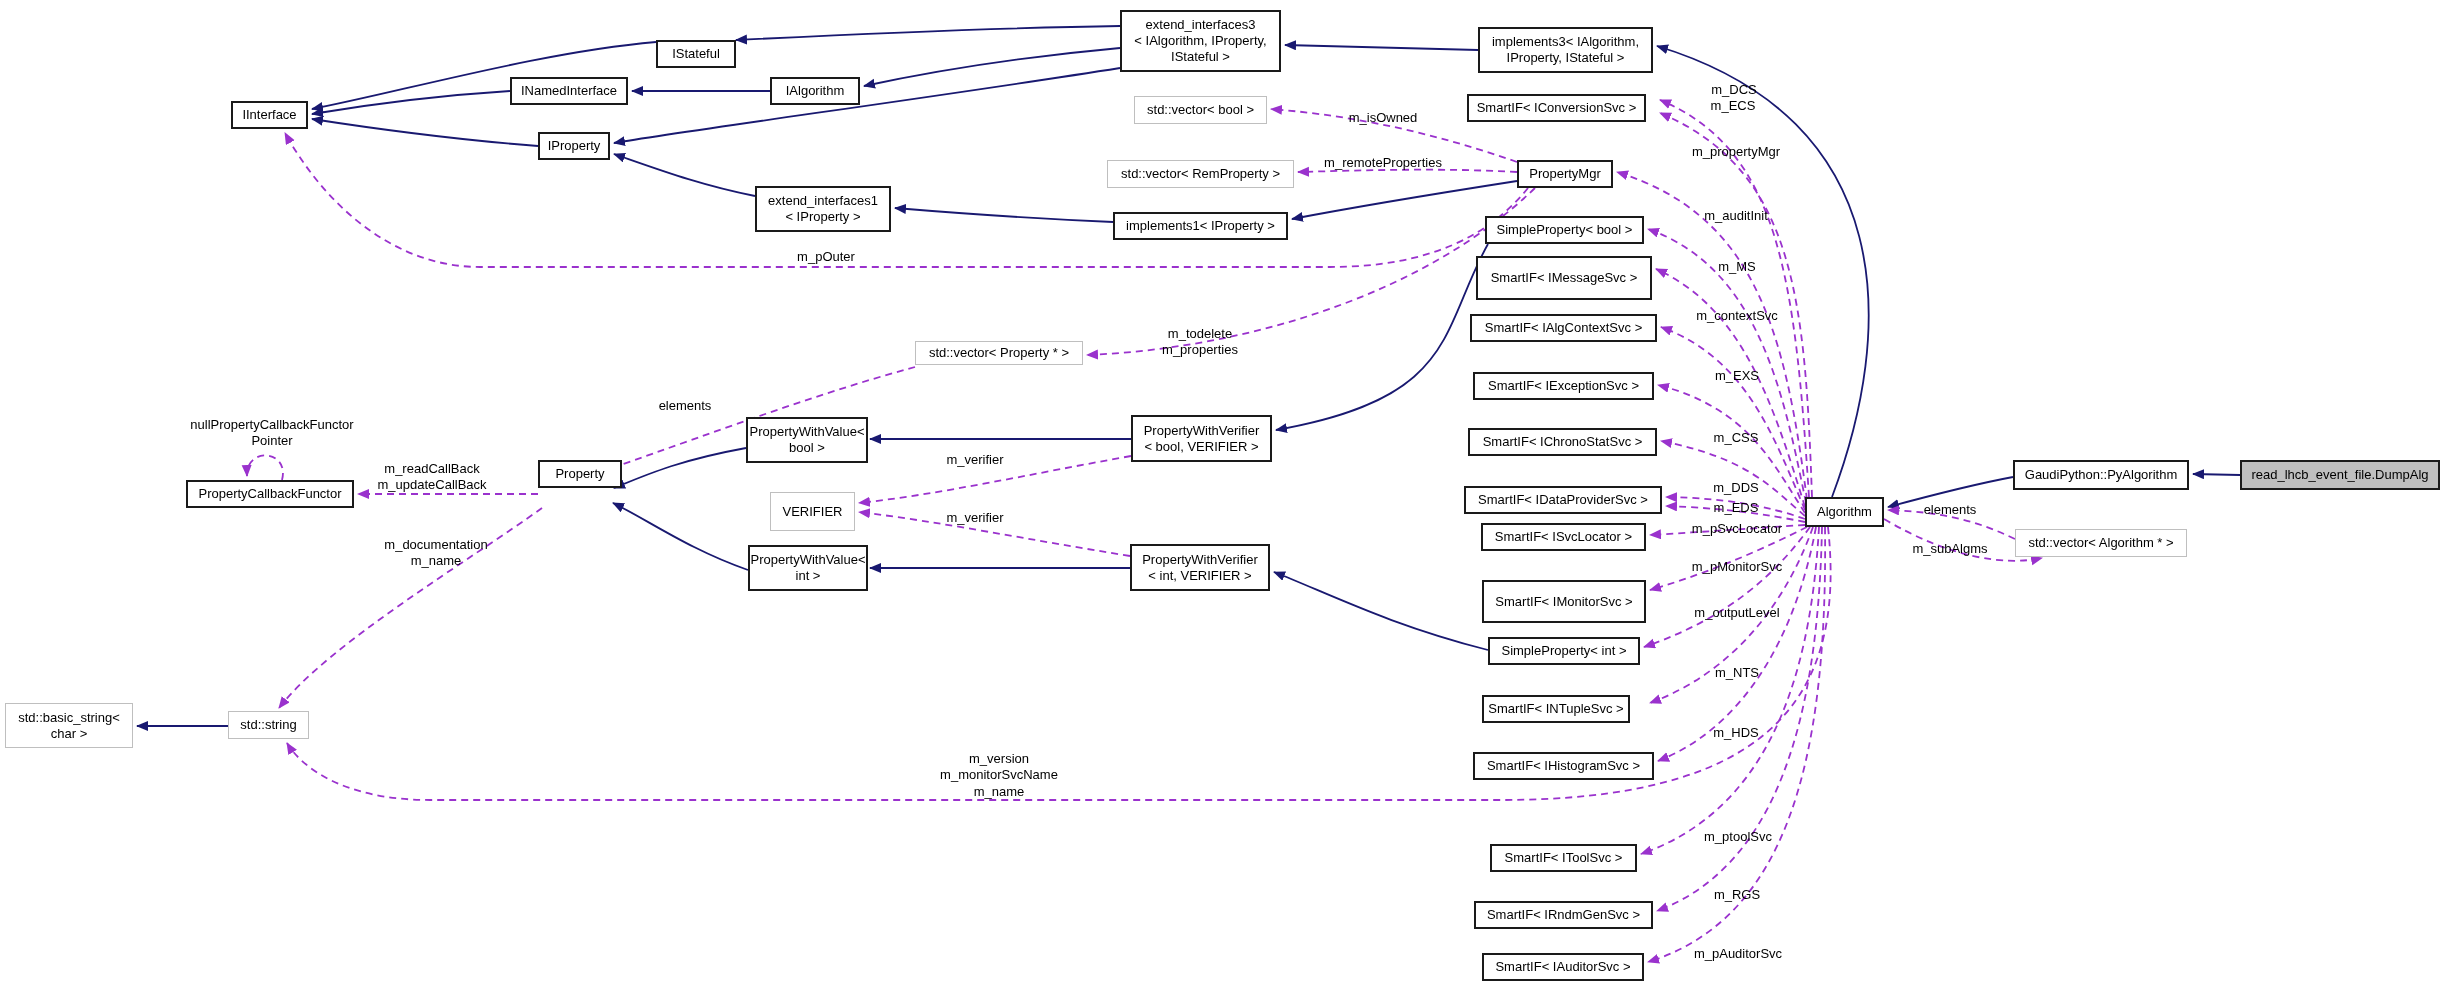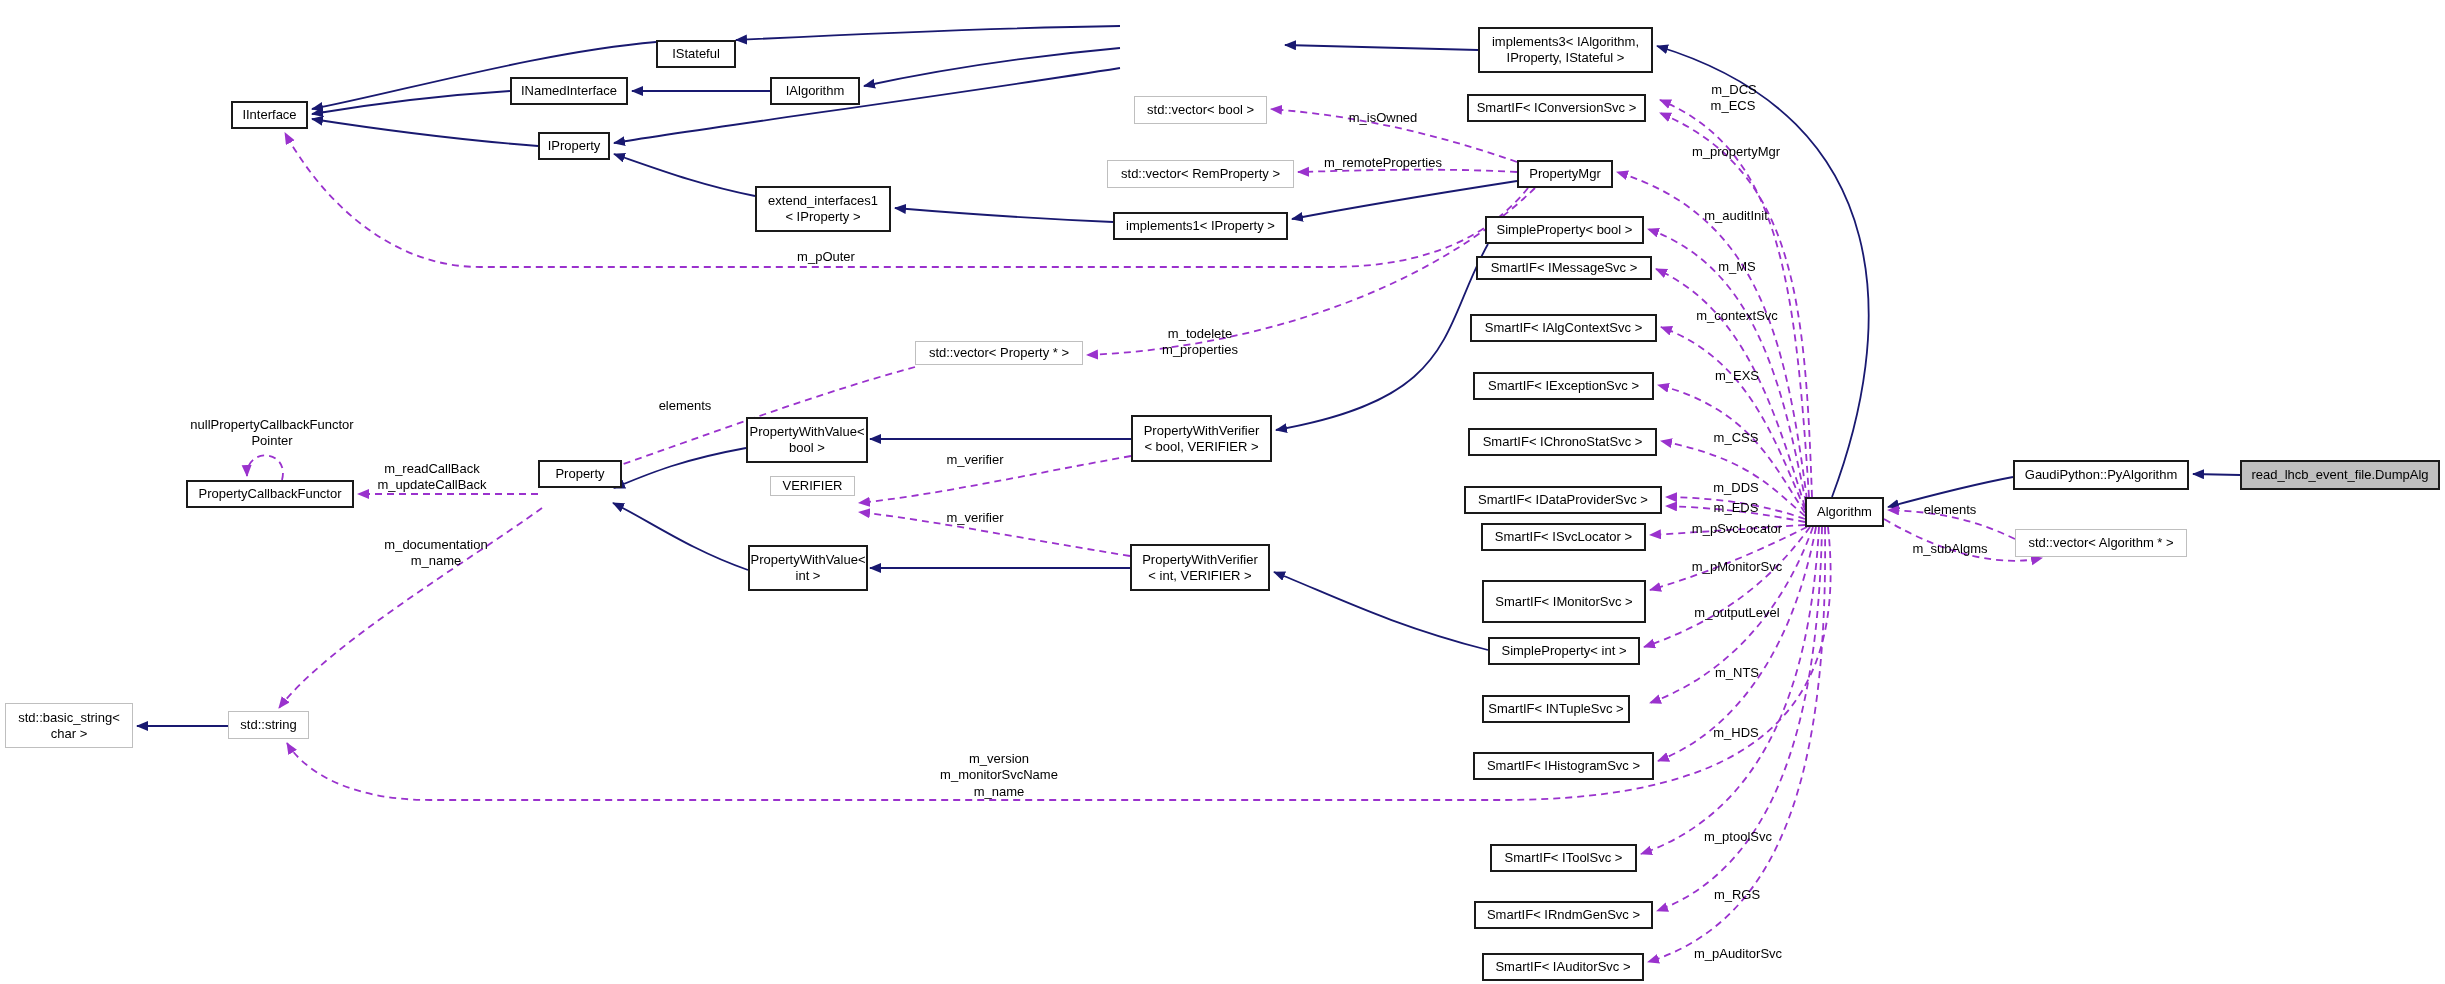--- a/index.html
+++ b/index.html
@@ -86,29 +86,32 @@
     <path class="use" d="M 542 508 C 470 560, 327 645, 279 708" marker-end="url(#arrP)"></path>
   </svg>
 
   <div class="node" style="left:231px;top:101px;width:77px;height:28px">IInterface</div>
   <div class="node" style="left:656px;top:40px;width:80px;height:28px">IStateful</div>
   <div class="node" style="left:510px;top:77px;width:118px;height:28px">INamedInterface</div>
   <div class="node" style="left:770px;top:77px;width:90px;height:28px">IAlgorithm</div>
   <div class="node" style="left:538px;top:132px;width:72px;height:28px">IProperty</div>
   <div class="node" style="left:755px;top:186px;width:136px;height:46px">extend_interfaces1
 &lt; IProperty &gt;</div>
+  <div class="node" style="left:1120px;top:10px;width:161px;height:62px">extend_interfaces3
+&lt; IAlgorithm, IProperty,
+IStateful &gt;</div>
   <div class="node" style="left:1113px;top:212px;width:175px;height:28px">implements1&lt; IProperty &gt;</div>
   <div class="node" style="left:1478px;top:27px;width:175px;height:46px">implements3&lt; IAlgorithm,
 IProperty, IStateful &gt;</div>
   <div class="node tmpl" style="left:1134px;top:96px;width:133px;height:28px">std::vector&lt; bool &gt;</div>
   <div class="node tmpl" style="left:1107px;top:160px;width:187px;height:28px">std::vector&lt; RemProperty &gt;</div>
   <div class="node" style="left:1517px;top:160px;width:96px;height:28px">PropertyMgr</div>
   <div class="node" style="left:1485px;top:216px;width:159px;height:28px">SimpleProperty&lt; bool &gt;</div>
   <div class="node" style="left:1467px;top:94px;width:179px;height:28px">SmartIF&lt; IConversionSvc &gt;</div>
-  <div class="node" style="left:1476px;top:256px;width:176px;height:24px">SmartIF&lt; IMessageSvc &gt;</div>
+  <div class="node" style="left:1476px;top:256px;width:176px;height:44px">SmartIF&lt; IMessageSvc &gt;</div>
   <div class="node" style="left:1470px;top:314px;width:187px;height:28px">SmartIF&lt; IAlgContextSvc &gt;</div>
   <div class="node" style="left:1473px;top:372px;width:181px;height:28px">SmartIF&lt; IExceptionSvc &gt;</div>
   <div class="node" style="left:1468px;top:428px;width:189px;height:28px">SmartIF&lt; IChronoStatSvc &gt;</div>
   <div class="node" style="left:1464px;top:486px;width:198px;height:28px">SmartIF&lt; IDataProviderSvc &gt;</div>
   <div class="node" style="left:1481px;top:523px;width:165px;height:28px">SmartIF&lt; ISvcLocator &gt;</div>
   <div class="node" style="left:1482px;top:580px;width:164px;height:43px">SmartIF&lt; IMonitorSvc &gt;</div>
   <div class="node" style="left:1488px;top:637px;width:152px;height:28px">SimpleProperty&lt; int &gt;</div>
   <div class="node" style="left:1482px;top:695px;width:148px;height:28px">SmartIF&lt; INTupleSvc &gt;</div>
   <div class="node" style="left:1473px;top:752px;width:181px;height:28px">SmartIF&lt; IHistogramSvc &gt;</div>
   <div class="node" style="left:1490px;top:844px;width:147px;height:28px">SmartIF&lt; IToolSvc &gt;</div>
@@ -116,21 +119,21 @@
   <div class="node" style="left:1482px;top:953px;width:162px;height:28px">SmartIF&lt; IAuditorSvc &gt;</div>
   <div class="node" style="left:1805px;top:497px;width:79px;height:30px">Algorithm</div>
   <div class="node" style="left:2013px;top:460px;width:176px;height:30px">GaudiPython::PyAlgorithm</div>
   <div class="node hl" style="left:2240px;top:460px;width:200px;height:30px">read_lhcb_event_file.DumpAlg</div>
   <div class="node tmpl" style="left:2015px;top:529px;width:172px;height:28px">std::vector&lt; Algorithm * &gt;</div>
   <div class="node tmpl" style="left:915px;top:341px;width:168px;height:24px">std::vector&lt; Property * &gt;</div>
   <div class="node" style="left:746px;top:417px;width:122px;height:46px">PropertyWithValue&lt;
 bool &gt;</div>
   <div class="node" style="left:1131px;top:415px;width:141px;height:47px">PropertyWithVerifier
 &lt; bool, VERIFIER &gt;</div>
-  <div class="node tmpl" style="left:770px;top:476px;width:85px;height:20px">VERIFIER</div>
+  <div class="node tmpl" style="left:770px;top:492px;width:85px;height:39px">VERIFIER</div>
   <div class="node" style="left:748px;top:545px;width:120px;height:46px">PropertyWithValue&lt;
 int &gt;</div>
   <div class="node" style="left:1130px;top:544px;width:140px;height:47px">PropertyWithVerifier
 &lt; int, VERIFIER &gt;</div>
   <div class="node" style="left:538px;top:460px;width:84px;height:28px">Property</div>
   <div class="node" style="left:186px;top:480px;width:168px;height:28px">PropertyCallbackFunctor</div>
   <div class="node tmpl" style="left:228px;top:711px;width:81px;height:28px">std::string</div>
   <div class="node tmpl" style="left:5px;top:703px;width:128px;height:45px">std::basic_string&lt;
 char &gt;</div>
 

